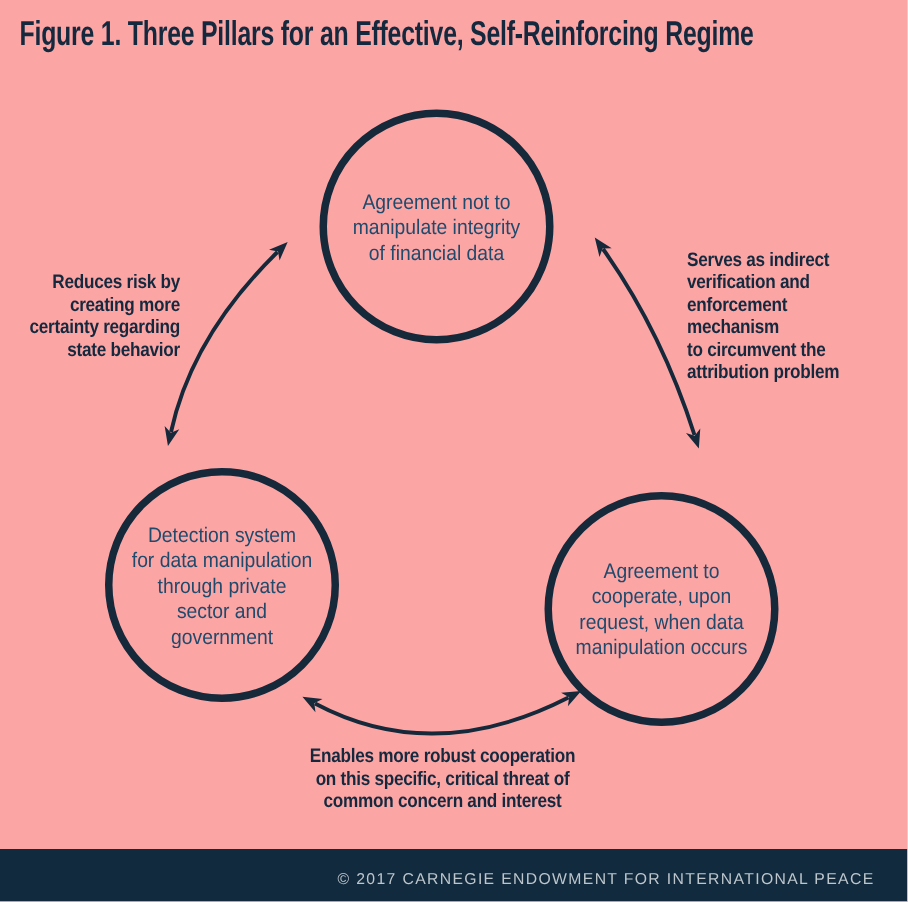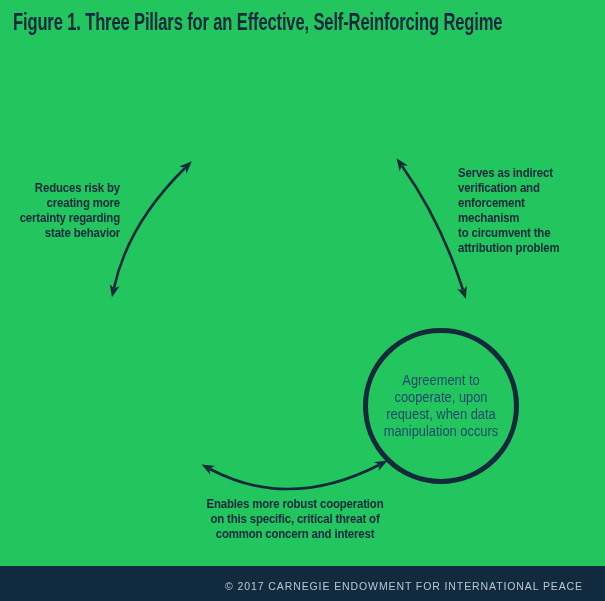--- a/index.html
+++ b/index.html
@@ -1,18 +1,18 @@
 <!DOCTYPE html>
 <html><head>
 <meta charset="utf-8">
 <style>
   html,body{margin:0;padding:0;}
   .stage{
     position:relative;width:605px;height:601px;
-    background:#22c55e;overflow:hidden;
+    background:#fca5a5;overflow:hidden;
     font-family:"Liberation Sans",sans-serif;
     color:#15293b;
   }
   .figure-title{
     position:absolute;left:13px;top:9px;
     font-size:23px;font-weight:bold;letter-spacing:-0.2px;
     color:#14293e;white-space:nowrap;
     transform:scaleX(0.72);transform-origin:left top;
   }
   .circle{
@@ -65,21 +65,33 @@
       </marker>
       <marker id="ah-start" markerWidth="15" markerHeight="12" refX="11" refY="6" orient="auto" markerUnits="userSpaceOnUse">
         <path d="M14,1 L1.5,6 L14,11 L10.5,6 Z" fill="#15293b"></path>
       </marker>
     </defs>
     <path d="M114,288 Q128,224 185,168" fill="none" stroke-width="2.6" marker-start="url(#ah-start)" marker-end="url(#ah-end)" stroke="#15293b"></path>
     <path d="M402,166 Q441,221 463,290" fill="none" stroke-width="2.6" marker-start="url(#ah-start)" marker-end="url(#ah-end)" stroke="#15293b"></path>
     <path d="M210,469 Q289,511 379,465" fill="none" stroke-width="2.6" marker-start="url(#ah-start)" marker-end="url(#ah-end)" stroke="#15293b"></path>
   </svg>
 
+  <div class="circle circle-top">
+    <div class="circle-label">Agreement not to
+manipulate integrity
+of financial data</div>
+  </div>
 
+  <div class="circle circle-bl">
+    <div class="circle-label">Detection system
+for data manipulation
+through private
+sector and
+government</div>
+  </div>
 
   <div class="circle circle-br">
     <div class="circle-label">Agreement to
 cooperate, upon
 request, when data
 manipulation occurs</div>
   </div>
 
   <div class="edge-label edge-left">Reduces risk by
 creating more

